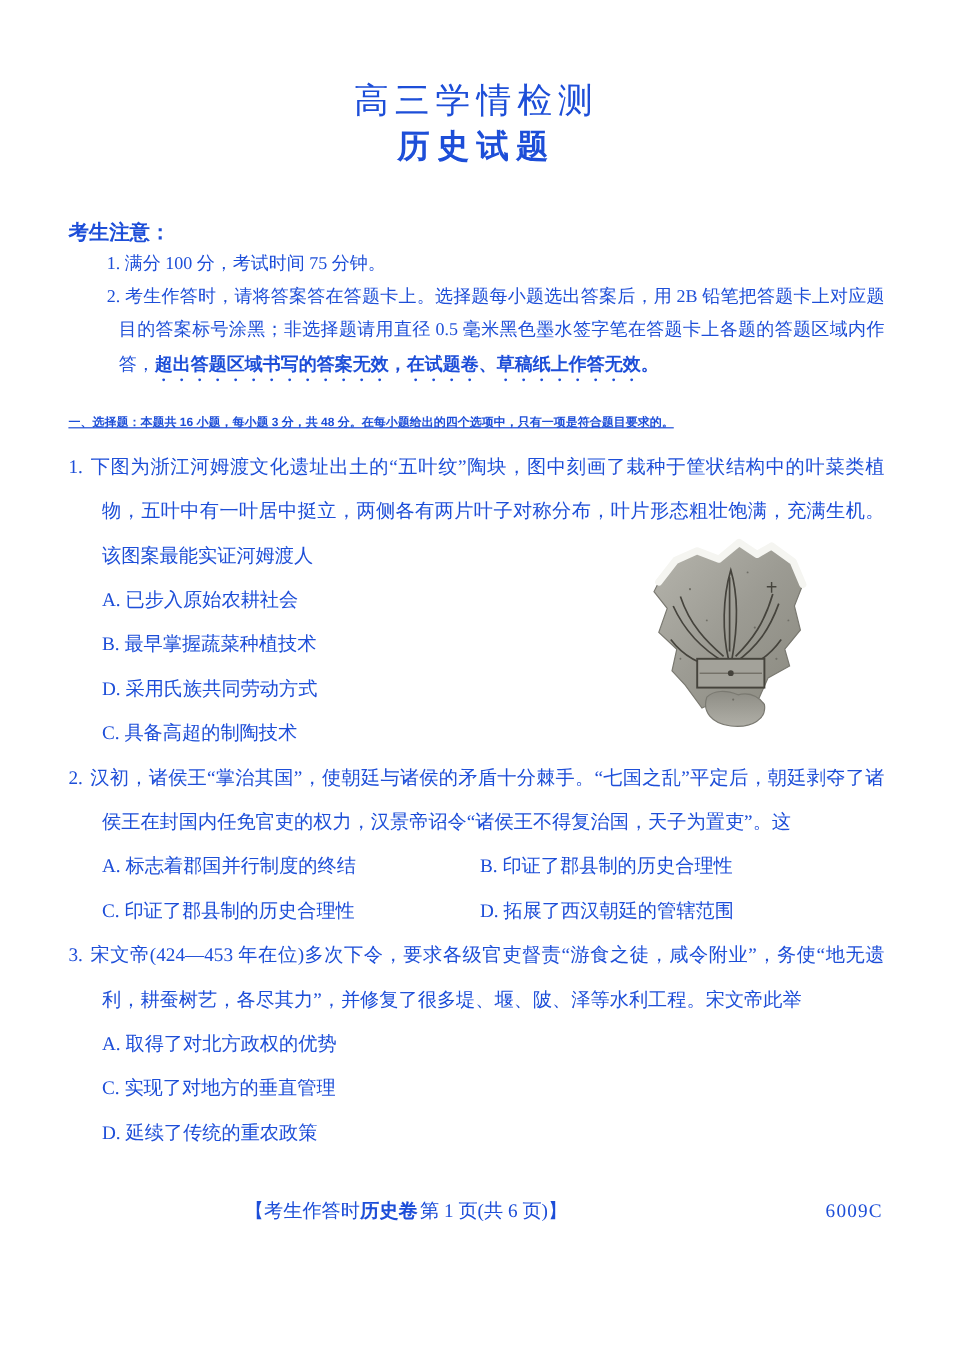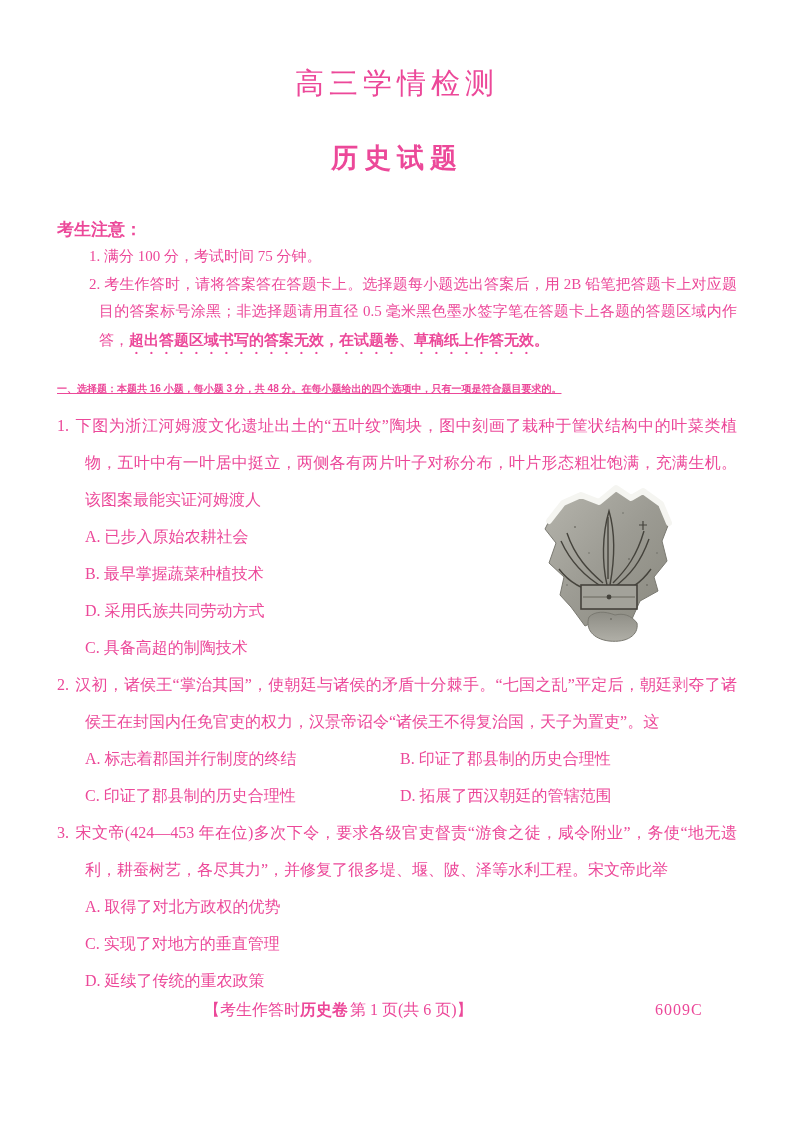--- a/index.html
+++ b/index.html
@@ -3,35 +3,34 @@
 <meta charset="utf-8">
 <style>
   * { margin: 0; padding: 0; box-sizing: border-box; }
   html, body { background: #ffffff; }
   .page {
     position: relative;
     width: 794px;
     height: 1047px;
     margin: 0 auto;
     background: #ffffff;
-    color: #ec4899;
+    color: #1d4ed8;
     font-family: "Liberation Serif", "DejaVu Serif", serif;
     overflow: hidden;
     padding: 48px 57px 0 57px;
   }
   .title {
     margin-top: 16px;
     text-align: center;
     font-size: 29px;
     font-weight: normal;
     letter-spacing: 5px;
     font-family: "Liberation Serif", "DejaVu Serif", serif;
   }
   .subtitle {
-    margin-top: 36px;
     text-align: center;
     font-size: 27px;
     font-weight: bold;
     letter-spacing: 6px;
     font-family: "Liberation Sans", "DejaVu Sans", sans-serif;
   }
   .notice { margin-top: 40px; }
   .notice-heading {
     font-size: 17px;
     font-weight: bold;
@@ -100,21 +99,21 @@
     font-size: 16px;
     line-height: 22px;
   }
   .footer-label { position: absolute; left: 204px; bottom: 0; white-space: nowrap; }
   .footer-paper {
     font-weight: bold;
     font-family: "Liberation Sans", "DejaVu Sans", sans-serif;
     margin: 0 0;
   }
   .footer-page { margin-left: 2px; }
-  .footer-code { position: absolute; left: 655px; bottom: 0; letter-spacing: 1px; margin-top: 22px; }
+  .footer-code { position: absolute; left: 688px; bottom: 0; letter-spacing: 1px; margin-top: 22px; }
 </style>
 </head>
 <body>
 
 <div class="page">
 
   <h1 class="title">高三学情检测</h1>
   <h2 class="subtitle">历史试题</h2>
 
   <div class="notice">

